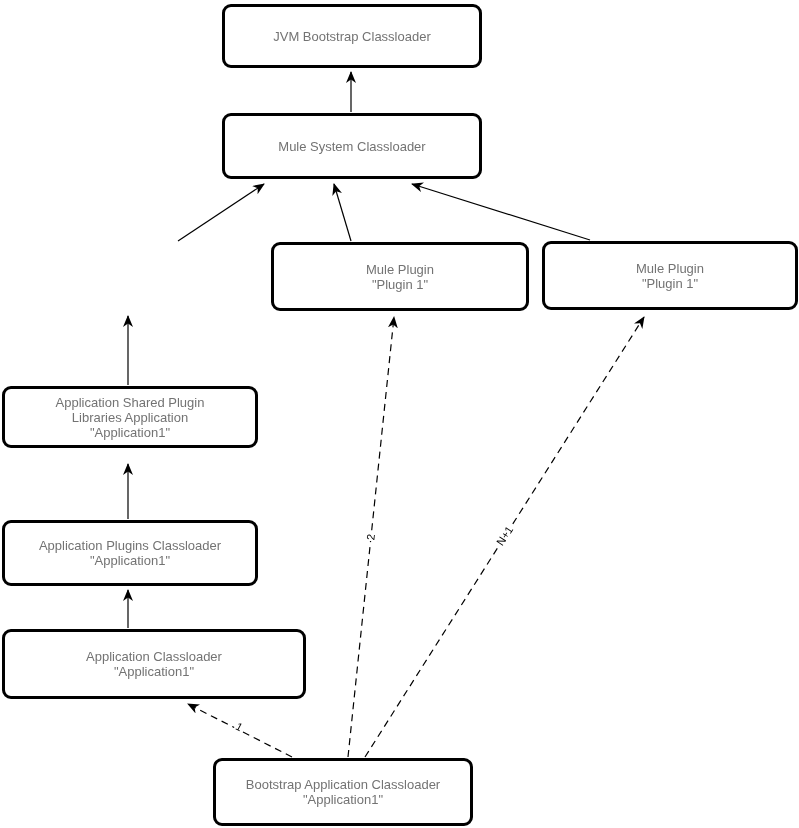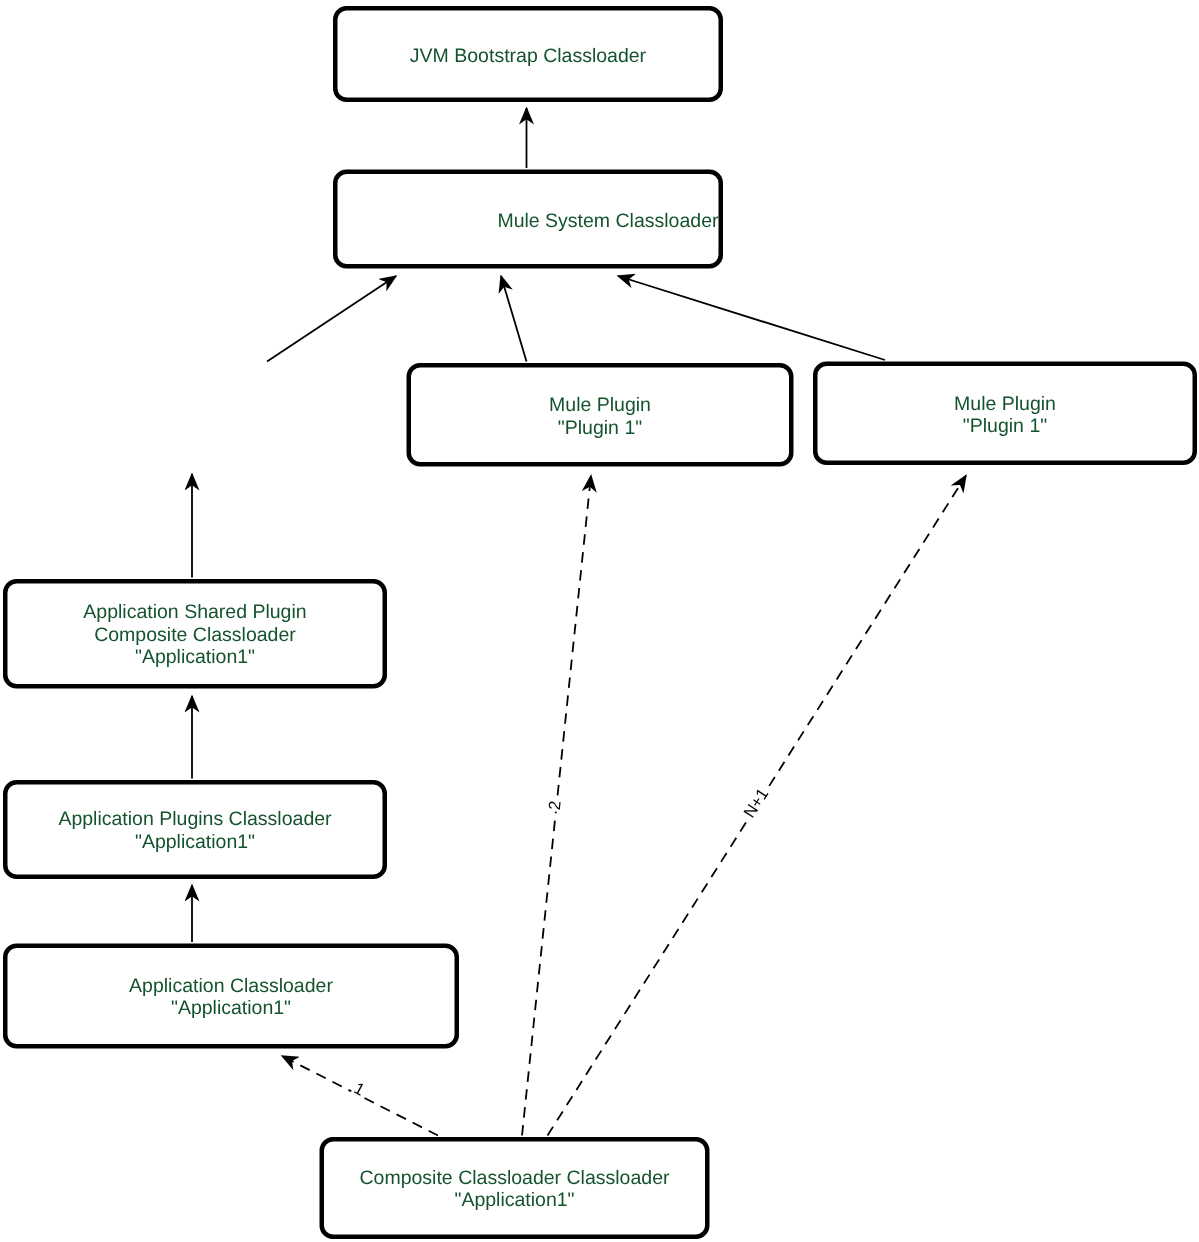--- a/index.html
+++ b/index.html
@@ -25,46 +25,46 @@
     box-sizing: border-box;
     background: #ffffff;
     border: 3px solid #000000;
     border-radius: 9px;
     display: flex;
     flex-direction: column;
     align-items: center;
     justify-content: center;
     text-align: center;
     z-index: 2;
-    color: #14532d;
+    color: #737373;
     font-size: 13px;
     line-height: 15px;
   }
   .node span { display: block; white-space: nowrap; }
   .edge-label {
     position: absolute;
     z-index: 3;
     font-size: 11px;
     line-height: 11px;
     color: #000000;
     background: #ffffff;
     padding: 0 1px;
     white-space: nowrap;
   }
   #lbl-1   { left: 239px; top: 727px; transform: translate(-50%,-50%) rotate(28deg); }
   #lbl-2   { left: 371px; top: 537px; transform: translate(-50%,-50%) rotate(-84deg); }
   #lbl-n1  { left: 505px; top: 536px; transform: translate(-50%,-50%) rotate(-57deg); }
 
   
   #node-jvm       { left: 222px; top: 4px;   width: 260px; height: 64px; }
-  #node-system    { left: 222px; top: 113px; width: 260px; height: 66px; align-items: flex-end; }
+  #node-system    { left: 222px; top: 113px; width: 260px; height: 66px; }
   #node-domain    { left: 2px;   top: 242px; width: 257px; height: 69px; }
   #node-plugin-a  { left: 271px; top: 242px; width: 258px; height: 69px; }
   #node-plugin-b  { left: 542px; top: 241px; width: 256px; height: 69px; }
-  #node-shared    { left: 2px;   top: 386px; width: 256px; height: 73px; }
+  #node-shared    { left: 2px;   top: 386px; width: 256px; height: 62px; }
   #node-plugins   { left: 2px;   top: 520px; width: 256px; height: 66px; }
   #node-app       { left: 2px;   top: 629px; width: 304px; height: 70px; }
   #node-composite { left: 213px; top: 758px; width: 260px; height: 68px; }
 
   svg line { stroke: #000000; stroke-width: 1.2px; }
   svg line.dashed { stroke-dasharray: 7 5; }
 </style>
 </head>
 <body>
 
@@ -102,36 +102,36 @@
     <span>"Plugin 1"</span>
   </div>
 
   <div class="node" id="node-plugin-b">
     <span>Mule Plugin</span>
     <span>"Plugin 1"</span>
   </div>
 
   <div class="node" id="node-shared">
     <span>Application Shared Plugin</span>
-    <span>Composite Classloader</span>
+    <span>Libraries Application</span>
     <span>"Application1"</span>
   </div>
 
   <div class="node" id="node-plugins">
     <span>Application Plugins Classloader</span>
     <span>"Application1"</span>
   </div>
 
   <div class="node" id="node-app">
     <span>Application Classloader</span>
     <span>"Application1"</span>
   </div>
 
   <div class="node" id="node-composite">
-    <span>Composite Classloader Classloader</span>
+    <span>Bootstrap Application Classloader</span>
     <span>"Application1"</span>
   </div>
 
   <span class="edge-label" id="lbl-1">1</span>
   <span class="edge-label" id="lbl-2">2</span>
   <span class="edge-label" id="lbl-n1">N+1</span>
 
 </div>
 
 </body></html>

